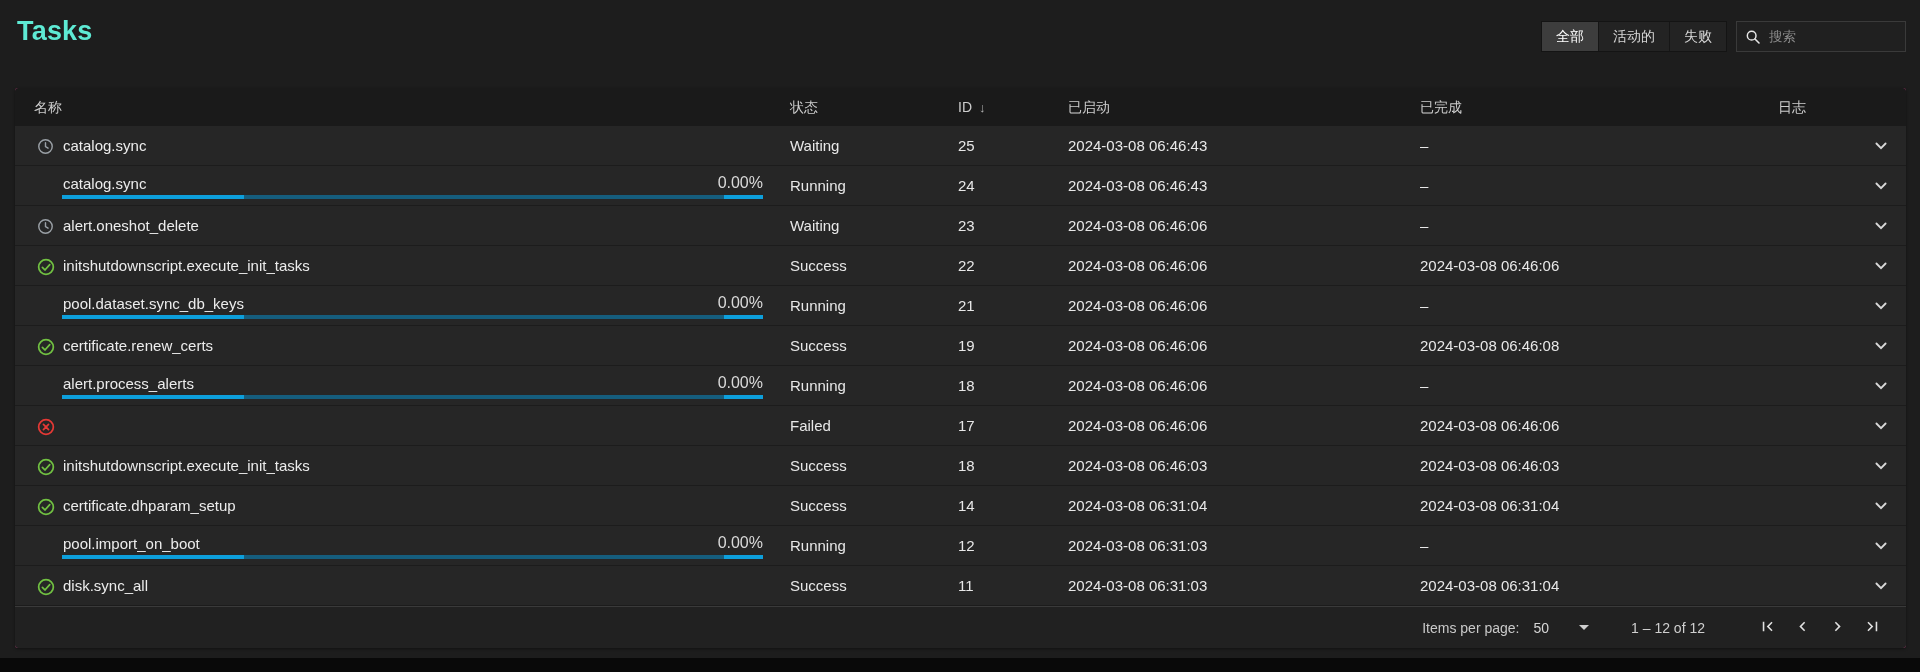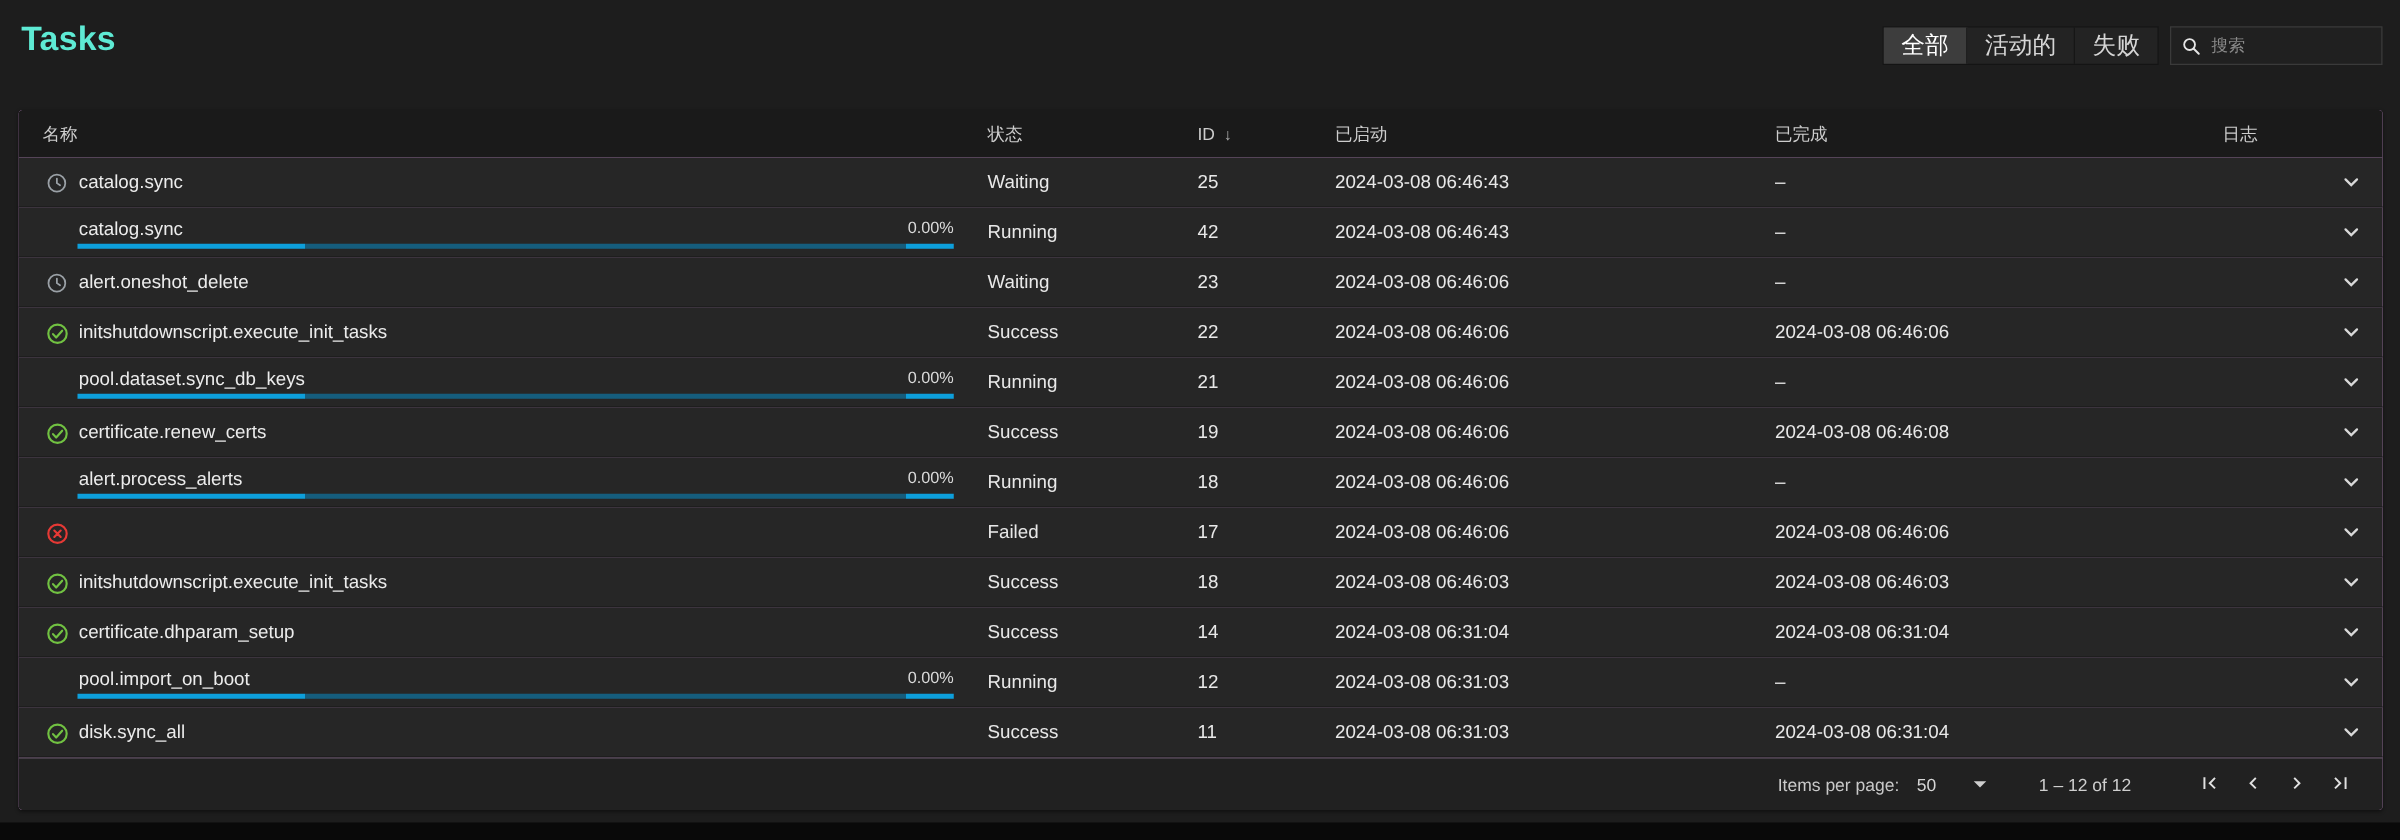--- a/index.html
+++ b/index.html
@@ -16,40 +16,40 @@
   .page-title {
     position:absolute; left:17px; top:16px;
     font-size:27px; font-weight:bold; color:#5eead4; letter-spacing:.2px;
   }
   .topbar-right { position:absolute; right:14px; top:21px; display:flex; align-items:center; }
   .filter-group {
     display:flex; height:31px; border:1px solid #141414; background:#232323;
   }
   .filter-btn {
     height:100%; border:none; background:transparent; color:#d6d6d6;
-    font-family:inherit; font-size:19px; padding:0 14px; cursor:pointer;
+    font-family:inherit; font-size:14px; padding:0 14px; cursor:pointer;
     border-right:1px solid #161616; line-height:29px;
   }
   .filter-btn:last-child { border-right:none; }
   .filter-btn.selected { background:#3d3d3d; color:#ffffff; }
   .searchbox {
     margin-left:9px; width:170px; height:31px; background:#202020;
     border:1px solid #3a3a3a; display:flex; align-items:center; padding:0 8px;
   }
   .searchbox svg { flex:0 0 auto; }
   .searchbox input {
     flex:1 1 auto; min-width:0; margin-left:8px; background:transparent; border:none; outline:none;
     color:#7dd3fc; font-family:inherit; font-size:13.5px;
   }
   .searchbox input::placeholder { color:#8a8a8a; }
 
   
   .card {
     position:absolute; left:15px; top:88px; width:1891px; height:560px;
-    background:#f0abfc; border-radius:3px;
+    background:#ec4899; border-radius:3px;
     box-shadow:0 1px 3px rgba(0,0,0,.4);
   }
   .thead {
     position:relative; height:38px; background:#1a1a1a;
     border-radius:3px 3px 0 0;
     font-size:14px; color:#cdcdcd;
   }
   .thead .th { position:absolute; top:0; line-height:38px; cursor:pointer; white-space:nowrap; }
   .th-name    { left:19px; }
   .th-state   { left:775px; }
@@ -72,21 +72,21 @@
 
   .icon-host { position:absolute; left:22px; top:12px; width:16px; height:16px; }
   .trow.has-progress .icon-host { top:25px; left:26px; }
   .c-name { position:absolute; left:48px; top:0; line-height:39px; color:#ececec; }
   .trow.has-progress .c-name { line-height:normal; top:9px; }
 
   .running-dot { width:5px; height:5px; border-radius:50%; background:#0d9fdb; margin-top:4px; }
 
   .progress-wrap { position:absolute; left:47px; top:0; width:701px; height:40px; }
   .progress-pct {
-    position:absolute; right:0; top:8px; font-size:13px; color:#dadada;
+    position:absolute; right:0; top:8px; font-size:16px; color:#dadada;
   }
   .progress-bar {
     position:absolute; left:0; top:29px; width:701px; height:4px;
     background:linear-gradient(to right,
       #0d9fdb 0%, #0d9fdb 26%,
       #155d7d 26%, #155d7d 94.5%,
       #0d9fdb 94.5%, #0d9fdb 100%);
   }
 
   .expand-btn {
@@ -167,21 +167,21 @@
     </button>
   </div>
       <div class="trow has-progress">
     <span class="icon-host"><span class="running-dot"></span></span>
     <span class="c-name">catalog.sync</span>
     <span class="progress-wrap">
       <span class="progress-pct">0.00%</span>
       <span class="progress-bar"></span>
     </span>
     <span class="cell c-state">Running</span>
-    <span class="cell c-id">42</span>
+    <span class="cell c-id">24</span>
     <span class="cell c-started">2024-03-08 06:46:43</span>
     <span class="cell c-finished">–</span>
     <button class="expand-btn">
       <svg width="20" height="20" viewBox="0 0 24 24">
         <path d="M6.5 9 12 14.5 17.5 9" fill="none" stroke="#d8d8d8" stroke-width="2.2" stroke-linecap="round"></path>
       </svg>
     </button>
   </div>
       <div class="trow">
     <span class="icon-host"><svg width="17" height="17" viewBox="0 0 24 24">

